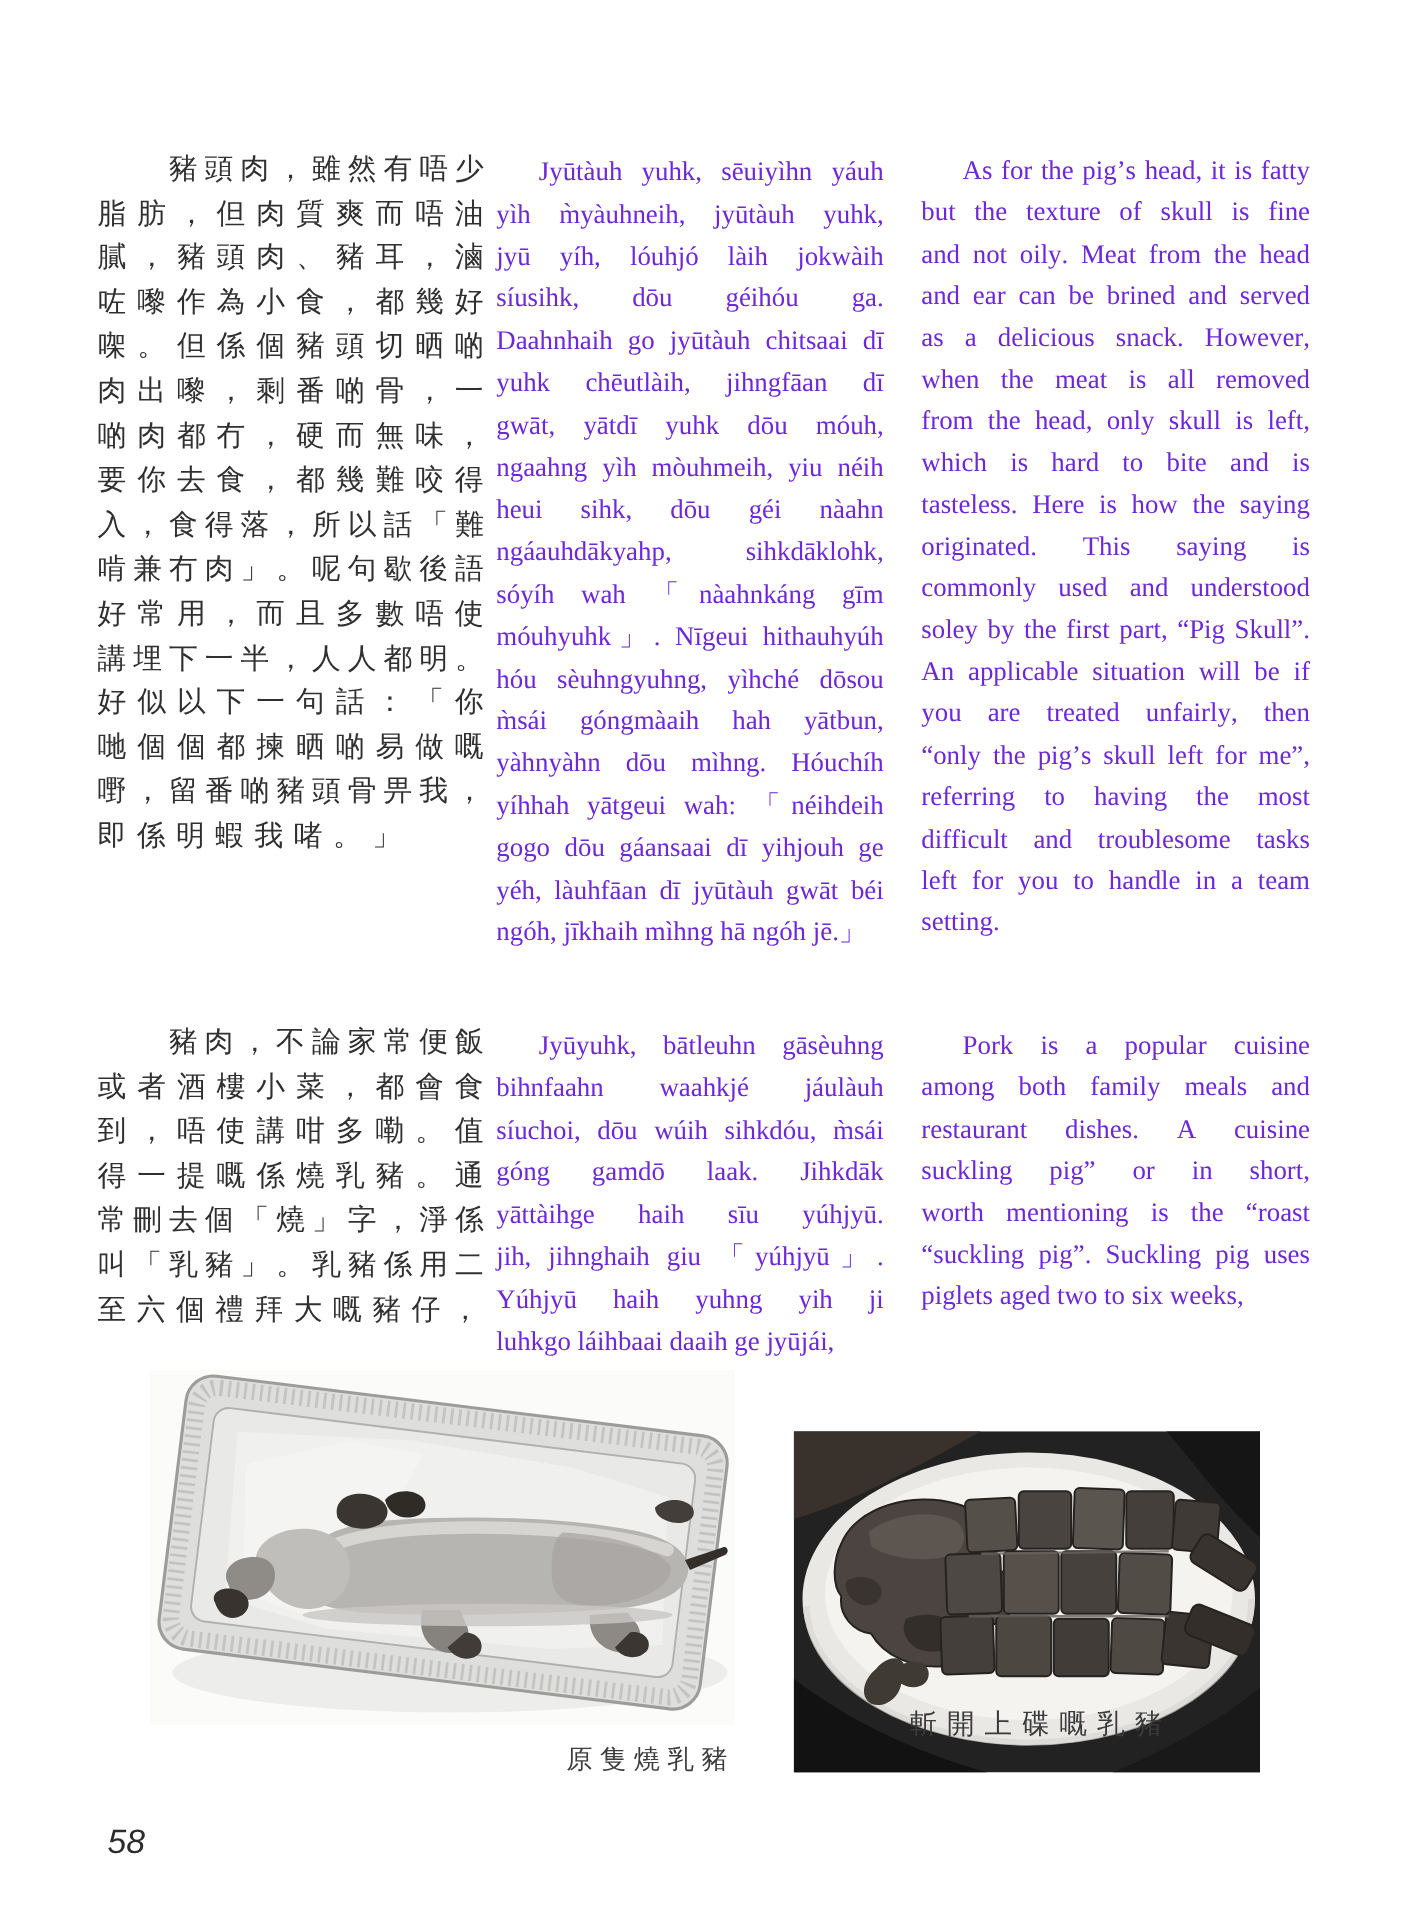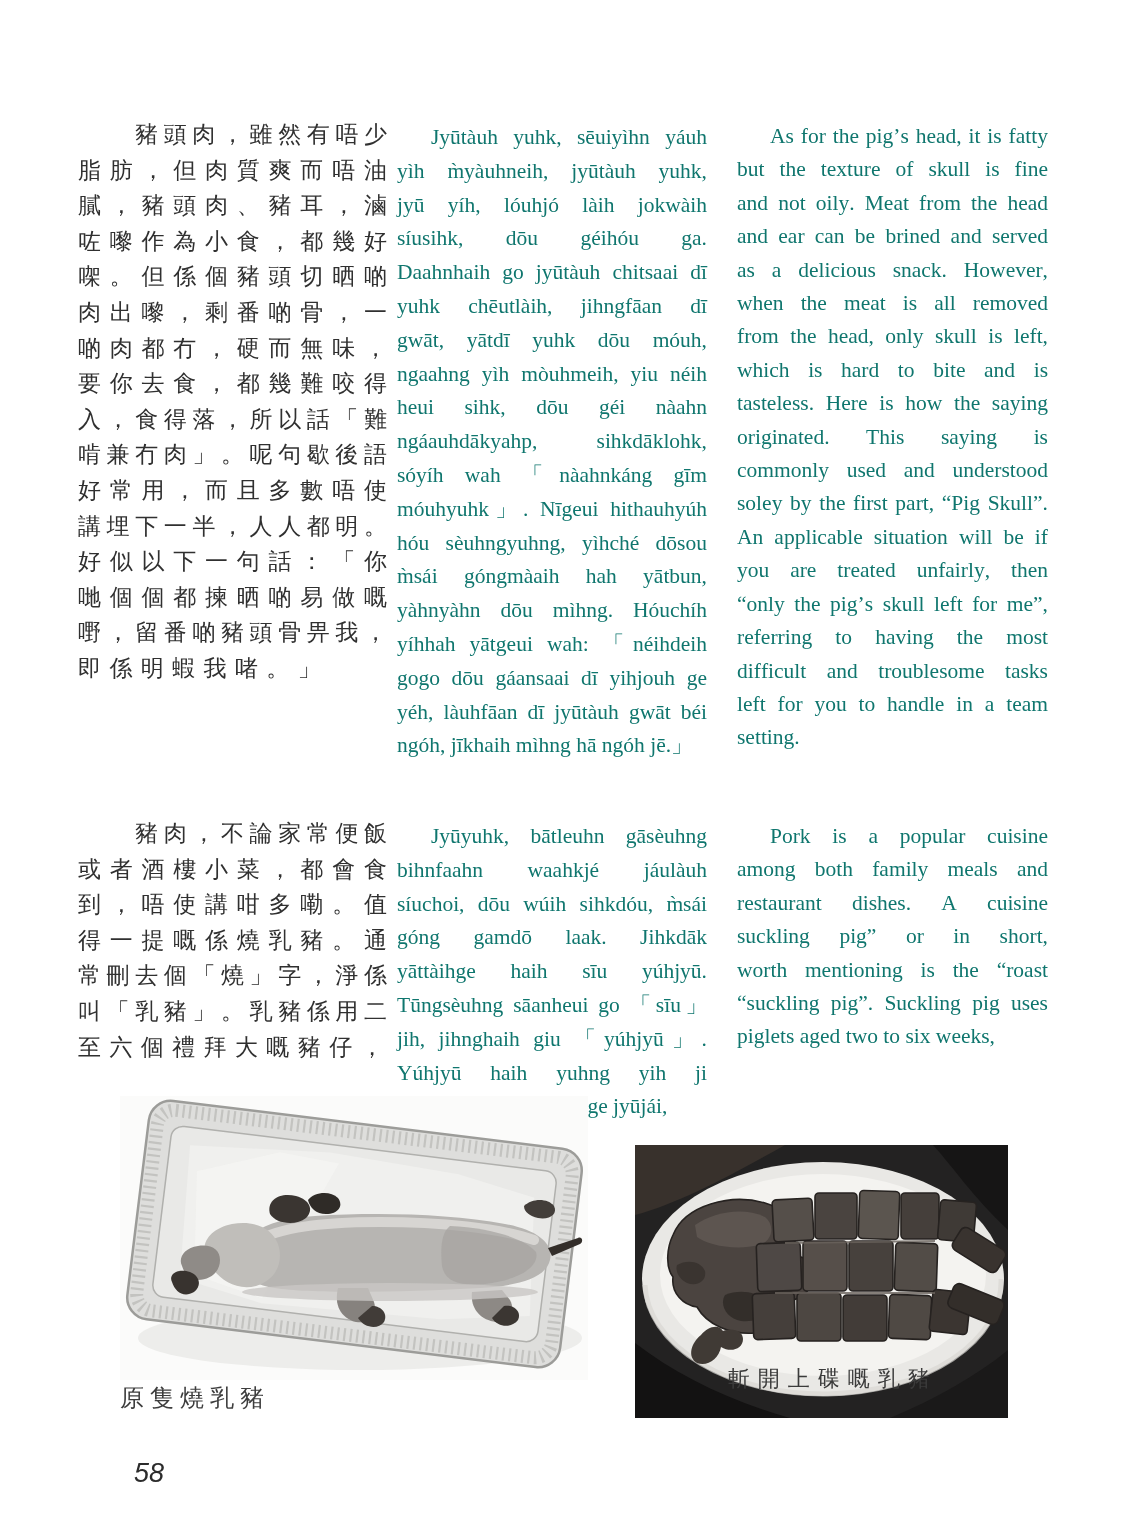--- a/index.html
+++ b/index.html
@@ -14,56 +14,56 @@
   .para { position: absolute; margin: 0; padding: 0; }
 
   
   .zh { font-family: "Liberation Serif", "DejaVu Serif", serif; font-size: 23px; color: #303030; }
   .zh .jline { display: flex; justify-content: space-between; height: 35.6px; align-items: flex-start; }
   .zh .jline:first-child { padding-left: 57px; }
   .zh .jline.last { justify-content: flex-start; }
   .zh .jline.last span { margin-right: 8.4px; }
 
   
-  .yale, .en { font-family: "Liberation Serif", "DejaVu Serif", serif; color: #0f766e; }
+  .yale, .en { font-family: "Liberation Serif", "DejaVu Serif", serif; color: #6d28d9; }
   .yale { font-size: 21.5px; }
   .yale .jline { line-height: 33.8px; text-align: justify; text-align-last: justify; }
   .yale .jline.last { text-align-last: left; }
   .yale .jline:first-child { text-indent: 34px; }
   .en { font-size: 21.5px; }
   .en .jline { line-height: 33.4px; text-align: justify; text-align-last: justify; }
   .en .jline.last { text-align-last: left; }
   .en .jline:first-child { text-indent: 33px; }
 
   #zh1   { left: 78px;  top: 119px; width: 309px; }
   #zh2   { left: 78px;  top: 818px; width: 309px; }
   #yale1 { left: 397px; top: 121px; width: 310px; }
   #yale2 { left: 397px; top: 820px; width: 310px; }
   #en1   { left: 737px; top: 120px; width: 311px; }
   #en2   { left: 737px; top: 820px; width: 311px; }
 
   figure { margin: 0; padding: 0; }
   #fig-left  { position: absolute; left: 120px; top: 1096px; width: 468px; }
   #fig-left svg { display: block; }
   #fig-left figcaption {
-    margin-top: 2px; text-align: left;
+    margin-top: 13px; text-align: right;
     font-family: "Liberation Serif", "DejaVu Serif", serif;
-    font-size: 24px; letter-spacing: 6px; color: #3d3d3d;
+    font-size: 21px; letter-spacing: 6px; color: #3d3d3d;
   }
   #fig-right { position: absolute; left: 635px; top: 1145px; width: 373px; height: 273px; }
   #fig-right svg { display: block; }
   .overlay-caption {
     position: absolute; left: 53%; transform: translateX(-50%); bottom: 24px;
     font-family: "Liberation Serif", "DejaVu Serif", serif;
     font-size: 22px; letter-spacing: 8px; color: #3b3b3b; white-space: nowrap;
   }
   #page-num {
     position: absolute; left: 86px; top: 1458px;
     font-family: "Liberation Sans", "DejaVu Sans", sans-serif;
-    font-style: italic; font-size: 27px; color: #2c2c2c; margin-left: 48px;
+    font-style: italic; font-size: 27px; color: #2c2c2c;
   }
 </style>
 </head>
 <body>
 
 <div class="page">
 
   <div class="para zh" id="zh1">
       <div class="jline">
         <span>豬</span>
@@ -367,21 +367,20 @@
       <div class="jline">gogo dōu gáansaai dī yihjouh ge</div>
       <div class="jline">yéh, làuhfāan dī jyūtàuh gwāt béi</div>
       <div class="jline last">ngóh, jīkhaih mìhng hā ngóh jē.」</div>
     </div>
   <div class="para yale" id="yale2">
       <div class="jline">Jyūyuhk, bātleuhn gāsèuhng</div>
       <div class="jline">bihnfaahn waahkjé jáulàuh</div>
       <div class="jline">síuchoi, dōu wúih sihkdóu, m̀sái</div>
       <div class="jline">góng gamdō laak. Jihkdāk</div>
       <div class="jline">yāttàihge haih sīu yúhjyū.</div>
-      <div class="jline">Tūngsèuhng sāanheui go 「sīu」</div>
       <div class="jline">jih, jihnghaih giu 「yúhjyū」.</div>
       <div class="jline">Yúhjyū haih yuhng yih ji</div>
       <div class="jline last">luhkgo láihbaai daaih ge jyūjái,</div>
     </div>
 
   <div class="para en" id="en1">
       <div class="jline">As for the pig’s head, it is fatty</div>
       <div class="jline">but the texture of skull is fine</div>
       <div class="jline">and not oily. Meat from the head</div>
       <div class="jline">and ear can be brined and served</div>

